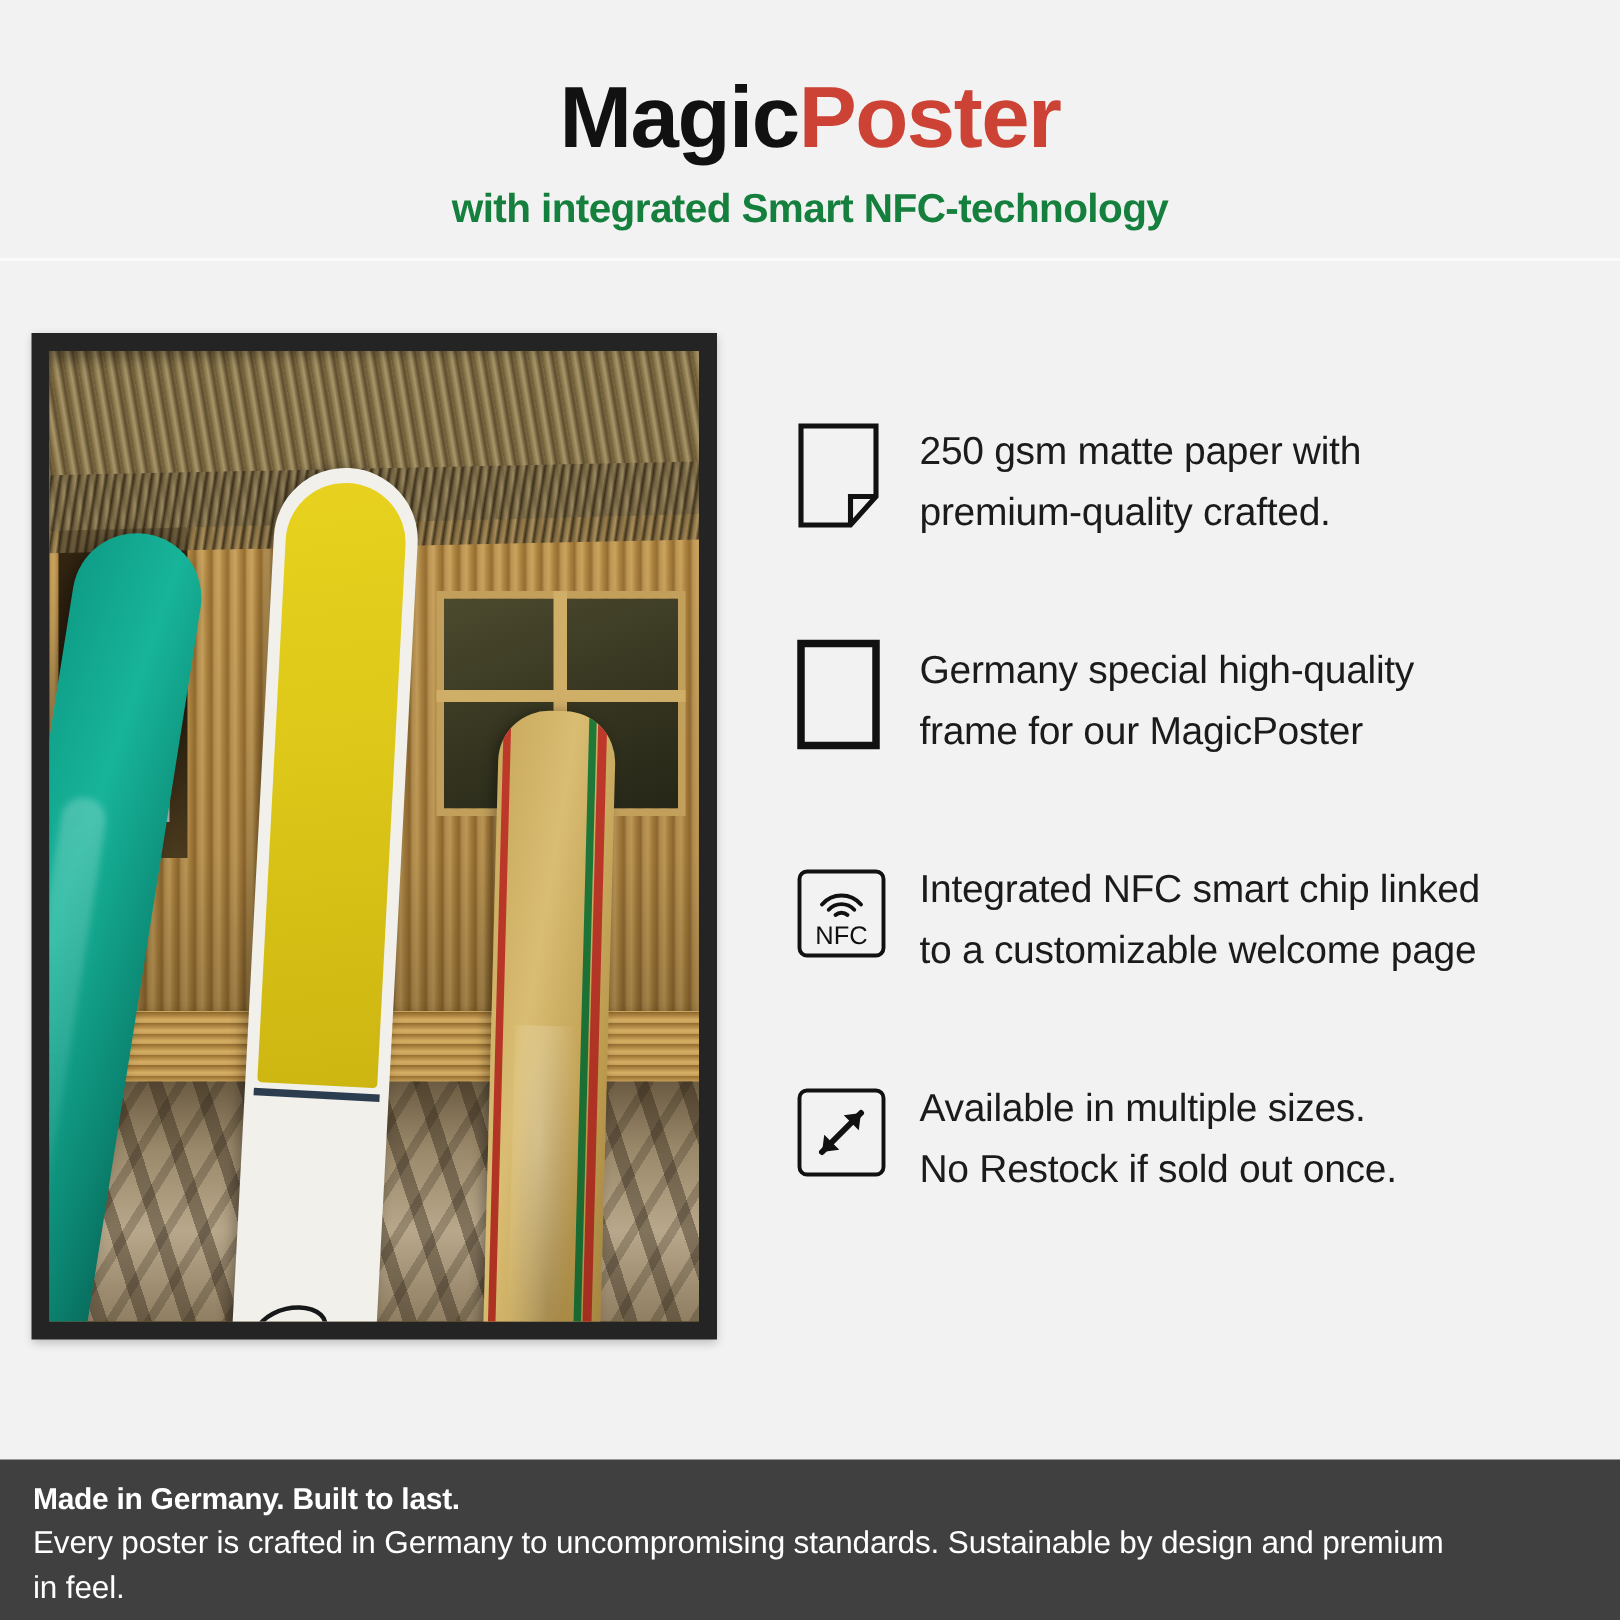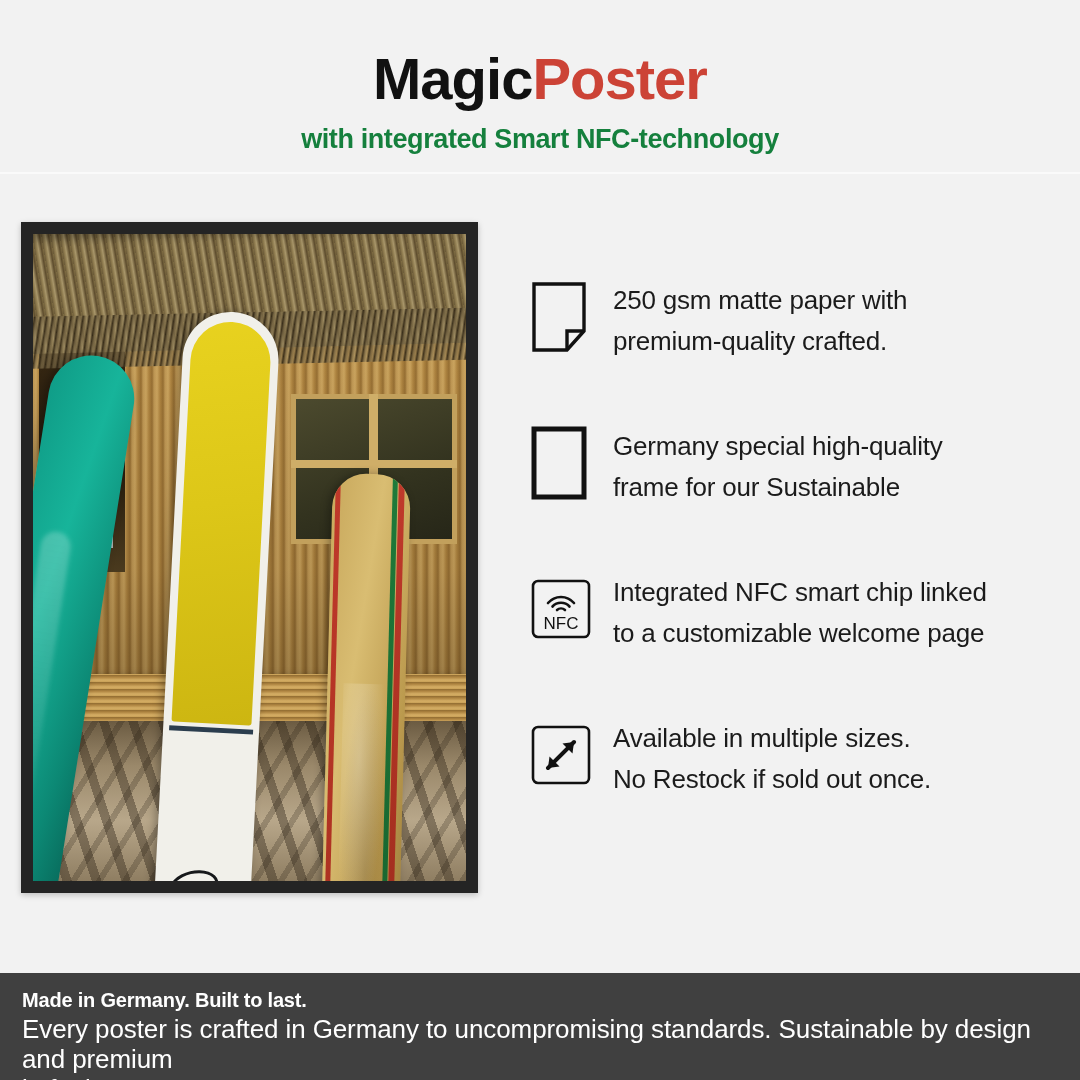--- a/index.html
+++ b/index.html
@@ -319,21 +319,21 @@
     padding: 13px 22px 0 22px;
     color: #ffffff;
   }
   .footer-heading {
     font-size: 20px;
     font-weight: bold;
     line-height: 28px;
     letter-spacing: -0.2px;
   }
   .footer-body {
-    font-size: 26px;
+    font-size: 21px;
     line-height: 30px;
     letter-spacing: -0.1px;
   }
 </style>
 </head>
 <body>
 
 <div class="page">
 
   <div class="header">
@@ -400,21 +400,21 @@
     </div>
 
     <div class="feature-row">
       <div class="feature-icon">
         <svg width="56" height="74" viewBox="0 0 56 74" aria-hidden="true">
           <rect x="3" y="3" width="50" height="68" fill="none" stroke="#111111" stroke-width="5"></rect>
         </svg>
       </div>
       <div class="feature-text">
         <span>Germany special high-quality</span>
-        <span>frame for our Sustainable</span>
+        <span>frame for our MagicPoster</span>
       </div>
     </div>
 
     <div class="feature-row">
       <div class="feature-icon">
         <svg width="60" height="60" viewBox="0 0 60 60" aria-hidden="true">
           <rect x="2" y="2" width="56" height="56" rx="5" ry="5" fill="none" stroke="#111111" stroke-width="2.6"></rect>
           <path d="M17 24 A17 17 0 0 1 43 24" fill="none" stroke="#111111" stroke-width="2.6" stroke-linecap="round"></path>
           <path d="M21.5 27.5 A11.5 11.5 0 0 1 38.5 27.5" fill="none" stroke="#111111" stroke-width="2.6" stroke-linecap="round"></path>
           <path d="M26 31 A6 6 0 0 1 34 31" fill="none" stroke="#111111" stroke-width="2.6" stroke-linecap="round"></path>

